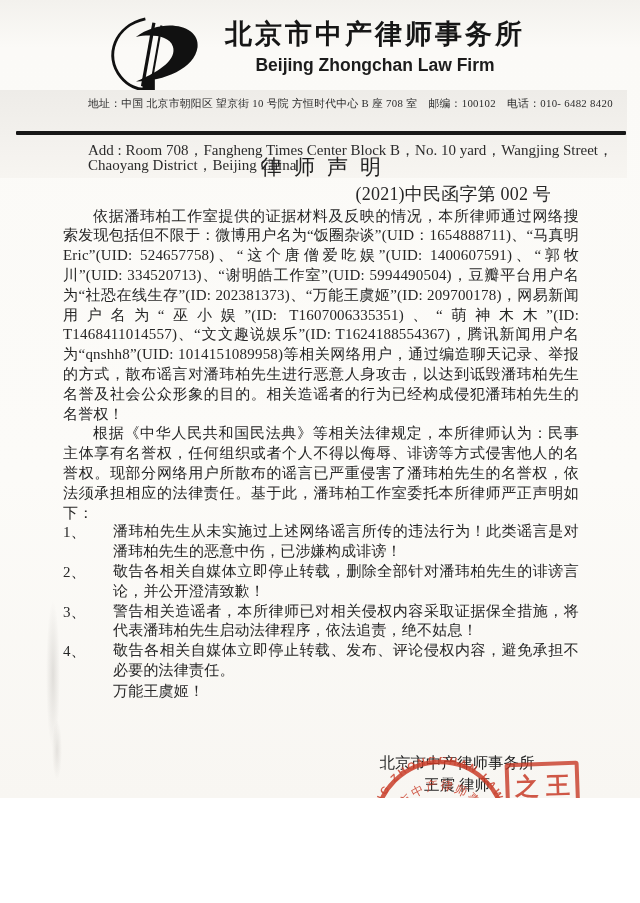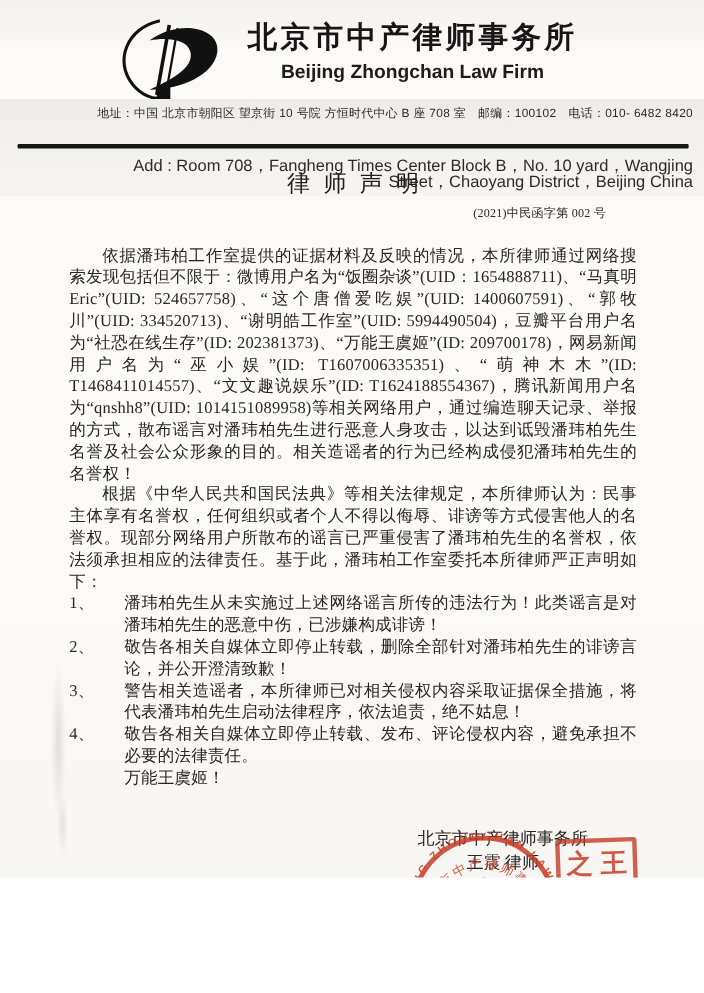--- a/index.html
+++ b/index.html
@@ -15,32 +15,32 @@
     background:radial-gradient(ellipse at center,rgba(110,105,100,.15),rgba(110,105,100,0) 70%);}
 
   
   .hdr{position:absolute;top:8px;left:0;right:0;height:84px;}
   .logo{position:absolute;left:96px;top:6px;}
   .names{position:absolute;left:110px;right:0;top:8px;text-align:center;
     font-family:"Liberation Sans","DejaVu Sans",sans-serif;}
   .firm-cn{font-size:27px;font-weight:bold;letter-spacing:3px;color:#161616;}
   .firm-en{font-size:17.5px;font-weight:bold;margin-top:3px;color:#1c1c1c;}
 
-  .addr{position:absolute;top:90px;left:0;right:0;padding:5px 10px 5px 88px;
+  .addr{position:absolute;top:90px;left:0;right:13px;padding:5px 10px 5px 88px;
     background:linear-gradient(180deg,#eeecE8,#f7f5f1);
-    font-family:Liberation Sans, sans-serif;color:#2b2b2b;text-align:right;}
+    font-family:Liberation Serif, serif;color:#2b2b2b;}
   .addr-cn{font-size:10.8px;line-height:16px;letter-spacing:.3px;}
   .addr-en{font-size:15px;line-height:15px;margin-top:32px;}
 
   .divider{position:absolute;top:131px;left:16px;right:14px;height:4px;background:#171717;border-radius:1px;}
 
   
   .doc{position:absolute;top:142px;left:63px;right:61px;font-size:15px;line-height:19.8px;letter-spacing:.2px;}
   .doc-title{text-align:center;font-size:21px;letter-spacing:12px;padding-left:12px;font-weight:normal;margin:16px 0 7px;color:#1f1f1f;}
-  .doc-no{text-align:right;padding-right:28px;font-size:11px;margin-bottom:19px;}
+  .doc-no{text-align:right;padding-right:28px;font-size:18px;margin-bottom:2px;}
   .doc p{margin:0;text-indent:2em;text-align:justify;}
   .stmt-list{margin:0;}
   .stmt-item{display:flex;}
   .stmt-num{flex:0 0 50px;}
   .stmt-txt{flex:1;text-align:justify;font-family:Liberation Mono, monospace;}
   .closing{margin-left:50px;}
 
   
   .sig{position:absolute;top:752px;left:338px;width:238px;text-align:center;
     font-size:15.5px;line-height:21.5px;color:#242424;}

